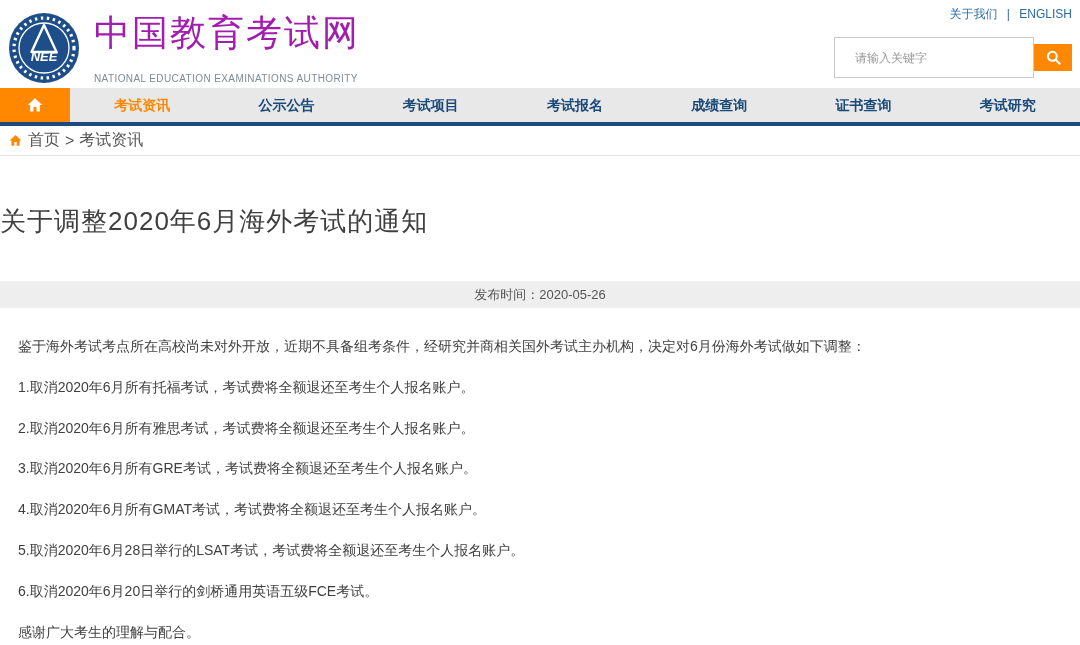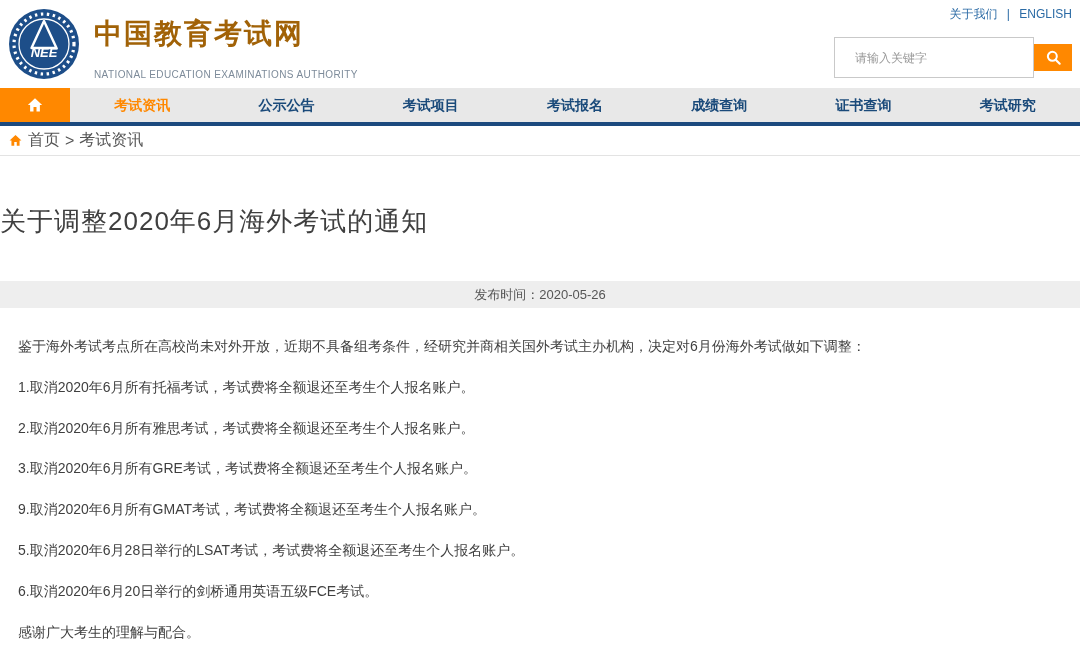--- a/index.html
+++ b/index.html
@@ -8,21 +8,21 @@
     width: 1080px; min-height: 645px; background: #ffffff;
     font-family: "Liberation Sans", "DejaVu Sans", sans-serif;
     color: #404040;
   }
 
   
   .site-header { position: relative; height: 88px; background: #fff; }
   .logo-group { position: absolute; left: 8px; top: 8px; display: flex; align-items: flex-end; cursor: pointer; }
   .logo-emblem { width: 72px; height: 72px; display: block; }
   .logo-titles { margin-left: 14px; margin-top: 6px; }
-  .site-title { font-size: 28px; font-weight: bold; color: #a16207; letter-spacing: 2px; line-height: 1.05; }
+  .site-title { font-size: 36px; font-weight: normal; color: #a21caf; letter-spacing: 2px; line-height: 1.05; }
   .site-subtitle { font-size: 10px; color: #7d8b9a; letter-spacing: 0.4px; margin-top: 21px; }
 
   .header-right { position: absolute; right: 8px; top: 6px; text-align: right; }
   .top-links { font-size: 12px; color: #2a6aa5; }
   .top-links a { color: #2a6aa5; text-decoration: none; cursor: pointer; }
   .top-links .sep { margin: 0 6px; color: #2a6aa5; }
   .search-box { margin-top: 14px; display: flex; align-items: center; }
   .search-input {
     width: 200px; height: 41px; border: 1px solid #c9c9c9; outline: none;
     font-size: 12px; padding: 0 20px; color: #444;
@@ -127,18 +127,18 @@
 </div>
 
 <main>
   <h1 class="article-title">关于调整2020年6月海外考试的通知</h1>
   <div class="date-bar">发布时间：2020-05-26</div>
   <div class="article-body">
     <p>鉴于海外考试考点所在高校尚未对外开放，近期不具备组考条件，经研究并商相关国外考试主办机构，决定对6月份海外考试做如下调整：</p>
     <p>1.取消2020年6月所有托福考试，考试费将全额退还至考生个人报名账户。</p>
     <p>2.取消2020年6月所有雅思考试，考试费将全额退还至考生个人报名账户。</p>
     <p>3.取消2020年6月所有GRE考试，考试费将全额退还至考生个人报名账户。</p>
-    <p>9.取消2020年6月所有GMAT考试，考试费将全额退还至考生个人报名账户。</p>
+    <p>4.取消2020年6月所有GMAT考试，考试费将全额退还至考生个人报名账户。</p>
     <p>5.取消2020年6月28日举行的LSAT考试，考试费将全额退还至考生个人报名账户。</p>
     <p>6.取消2020年6月20日举行的剑桥通用英语五级FCE考试。</p>
     <p>感谢广大考生的理解与配合。</p>
   </div>
 </main>
 
 </body></html>

